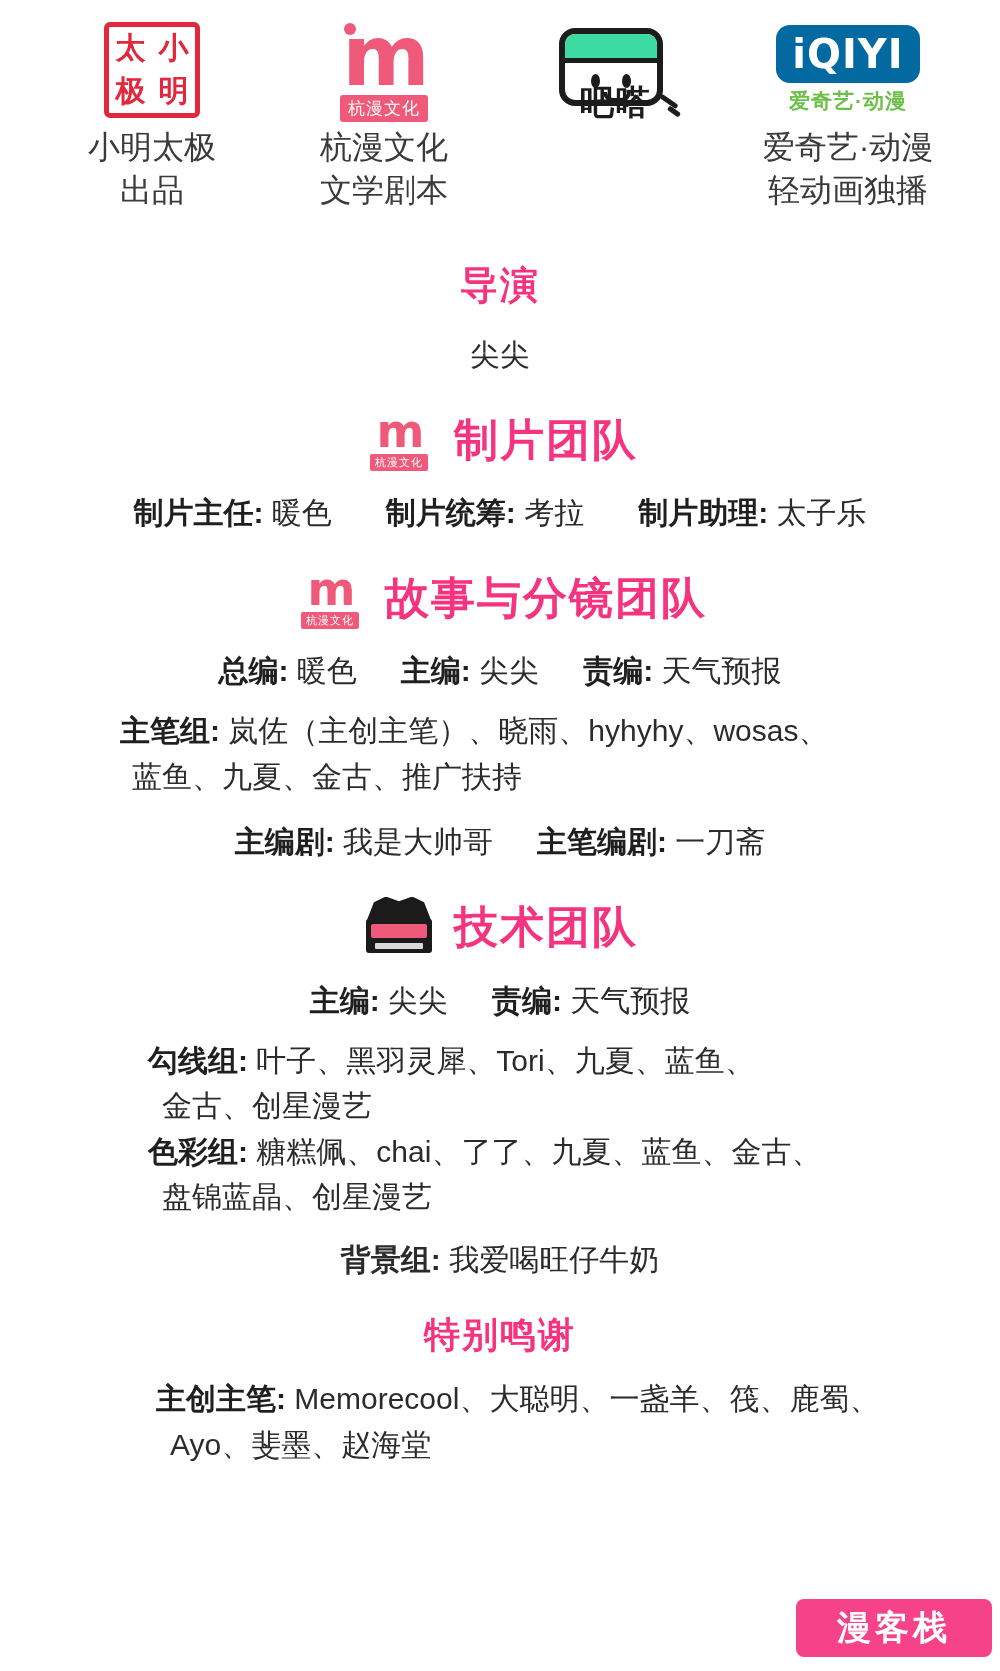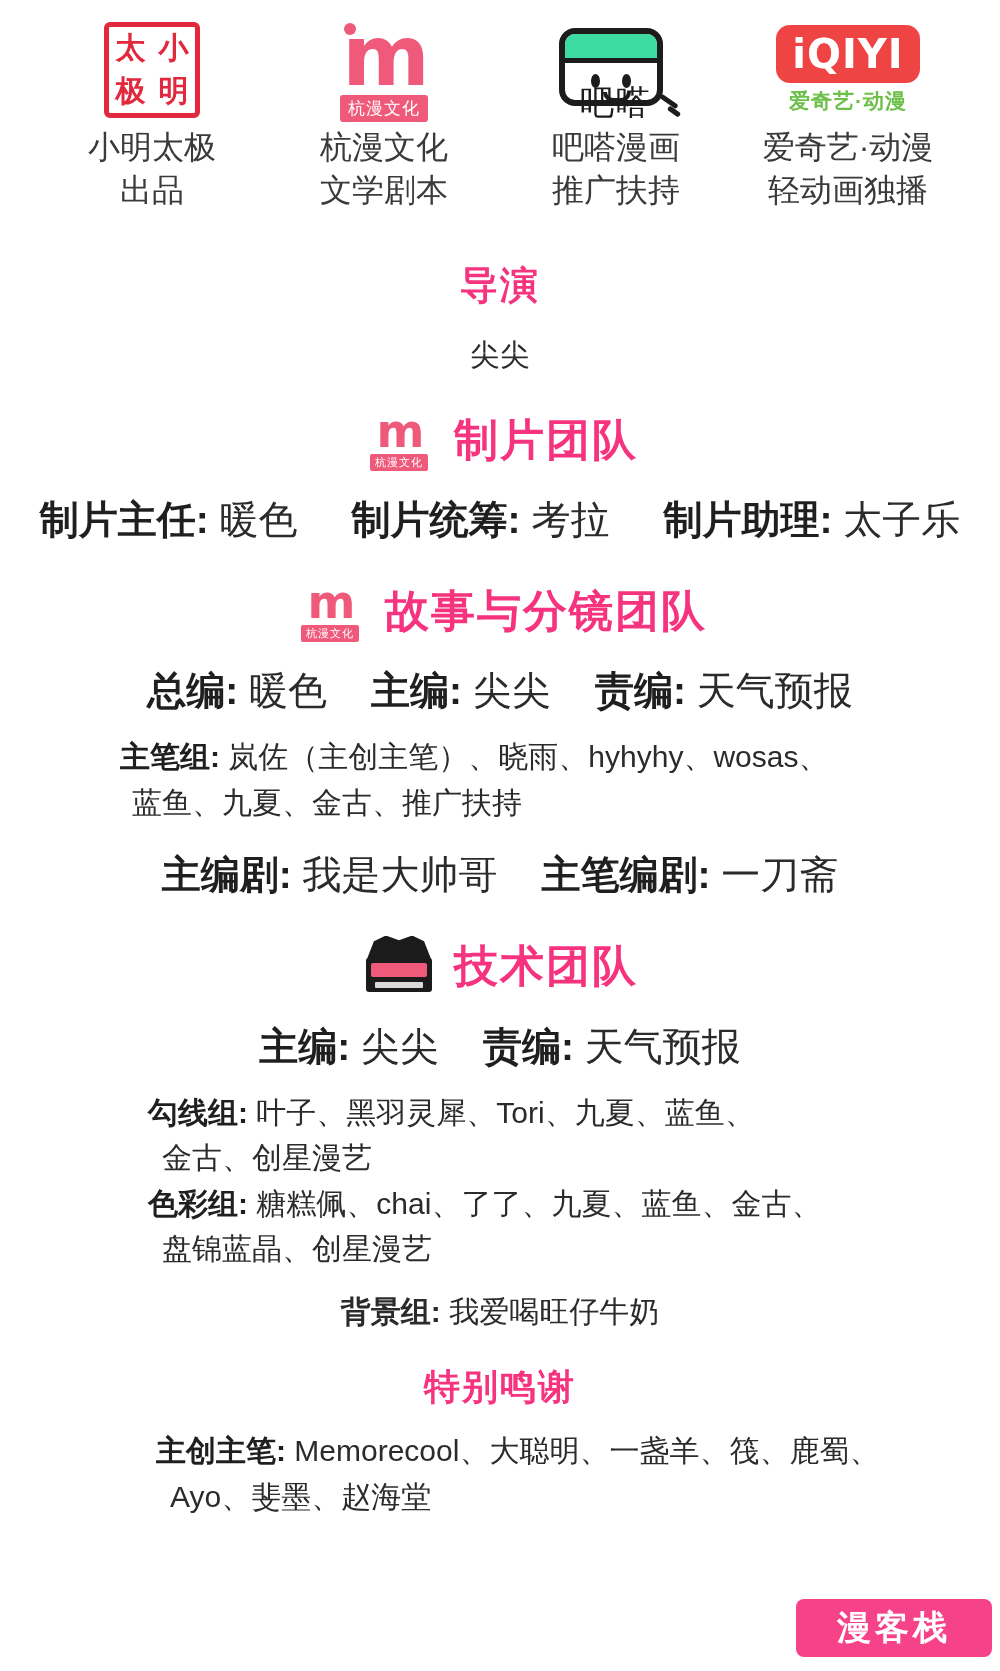--- a/index.html
+++ b/index.html
@@ -130,29 +130,29 @@
   }
   .bd-tail2 {
     position: absolute; right: 0px; bottom: 4px;
     width: 14px; height: 5px; background: #1c1c1c;
     transform: rotate(35deg);
     border-radius: 3px;
   }
   .bd-text {
     position: absolute; left: 0; right: 0; bottom: -8px;
     text-align: center;
-    font-size: 34px; font-weight: 400; color: #1c1c1c;
+    font-size: 34px; font-weight: 700; color: #1c1c1c;
     letter-spacing: 2px;
   }
 
   
   .iq-mark { width: 150px; text-align: center; }
   .iq-box {
     display: inline-block;
-    background: #ef4444;
+    background: #0369a1;
     border-radius: 14px;
     padding: 6px 16px;
   }
   .iq-box span {
     font-family: "DejaVu Sans", sans-serif;
     font-weight: 700;
     font-size: 40px;
     color: #ffffff;
     letter-spacing: 1px;
   }
@@ -232,21 +232,21 @@
     height: 6px; background: #d9d9d9; border-radius: 1px;
   }
 
   
   .row {
     display: flex;
     justify-content: center;
     align-items: baseline;
     gap: 54px;
     margin-top: 22px;
-    font-size: 39px;
+    font-size: 30px;
   }
   .row.tight { gap: 44px; }
   .credit b {
     font-weight: 700;
     color: #1f1f1f;
   }
   .credit span {
     font-weight: 500;
     color: #2b2b2b;
   }
@@ -330,22 +330,20 @@
           <div class="bd-hat"></div>
           <div class="bd-eye l"></div>
           <div class="bd-eye r"></div>
           <div class="bd-mouth"></div>
         </div>
         <div class="bd-tail"></div>
         <div class="bd-tail2"></div>
         <div class="bd-text">吧嗒</div>
       </div>
     </div>
-    <div class="logo-caption">吧嗒漫画
-推广扶持</div>
   </div>
 
   <div class="logo-cell">
     <div class="logo-art">
       <div class="iq-mark">
         <div class="iq-box">
           <span>iQIYI</span>
         </div>
         <div class="iq-sub">爱奇艺·动漫</div>
       </div>

